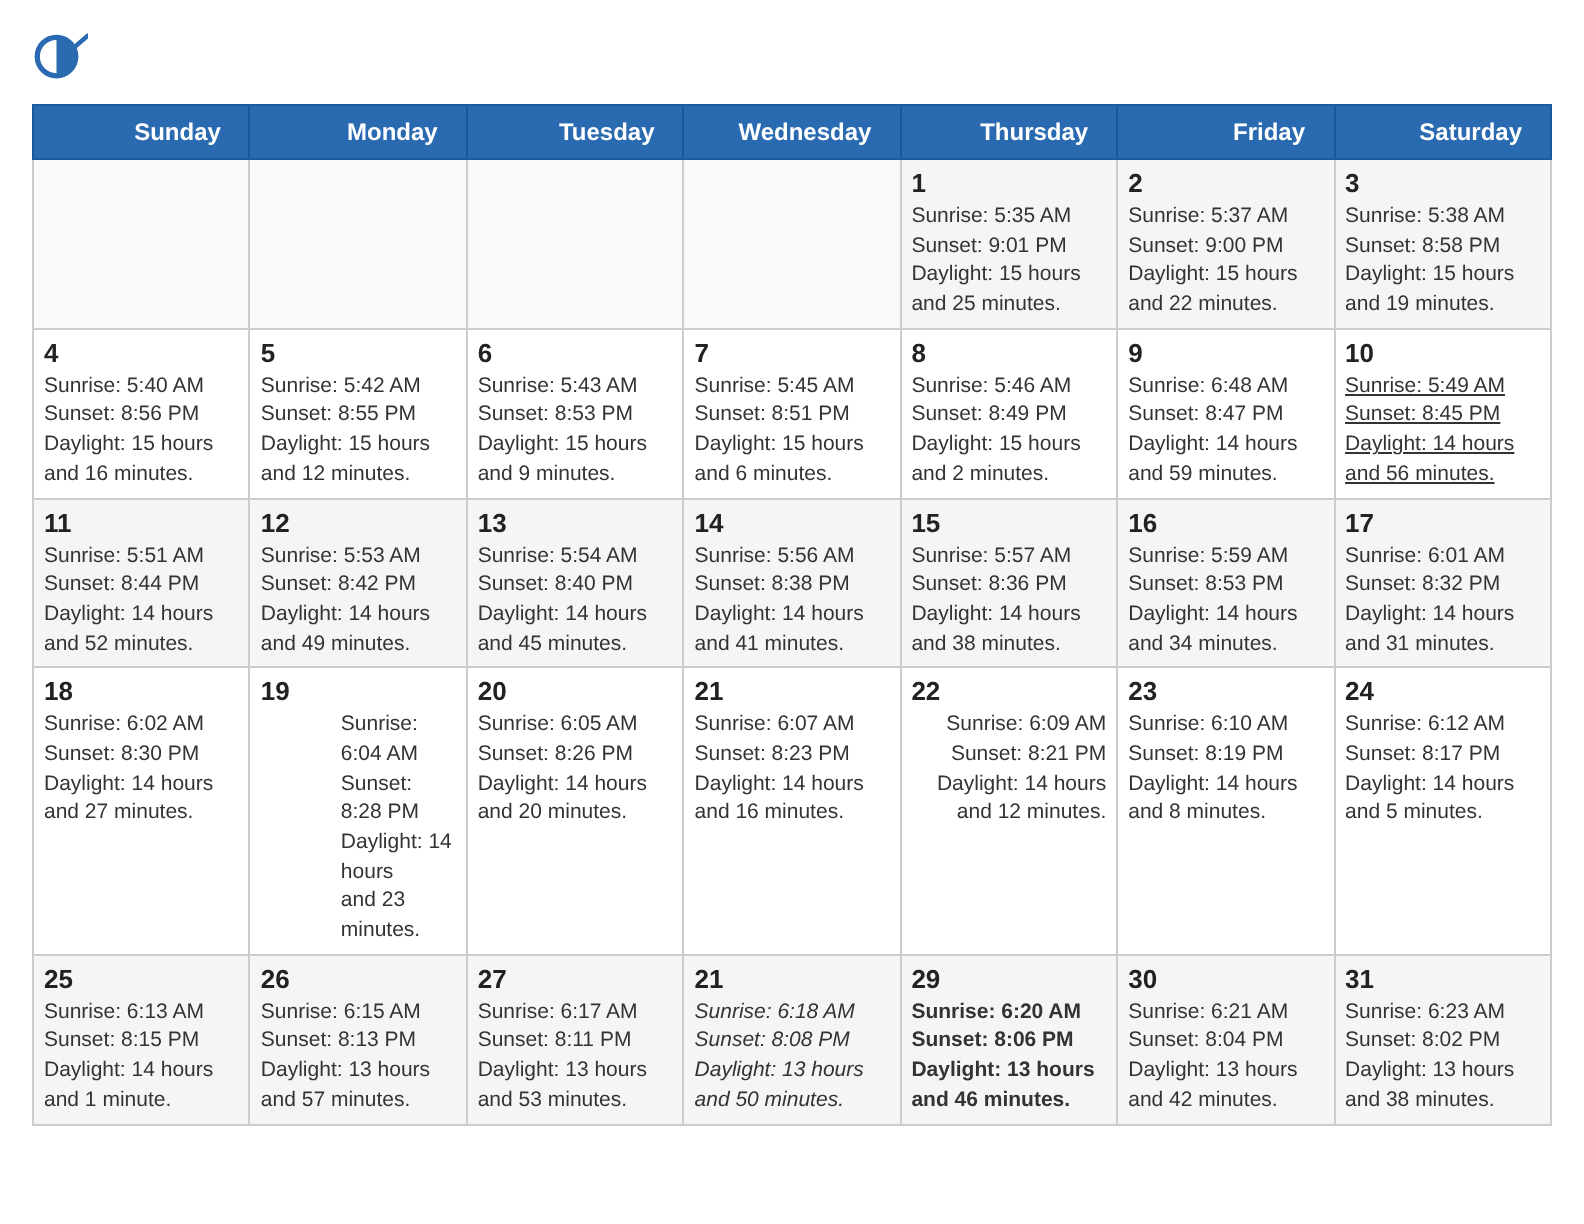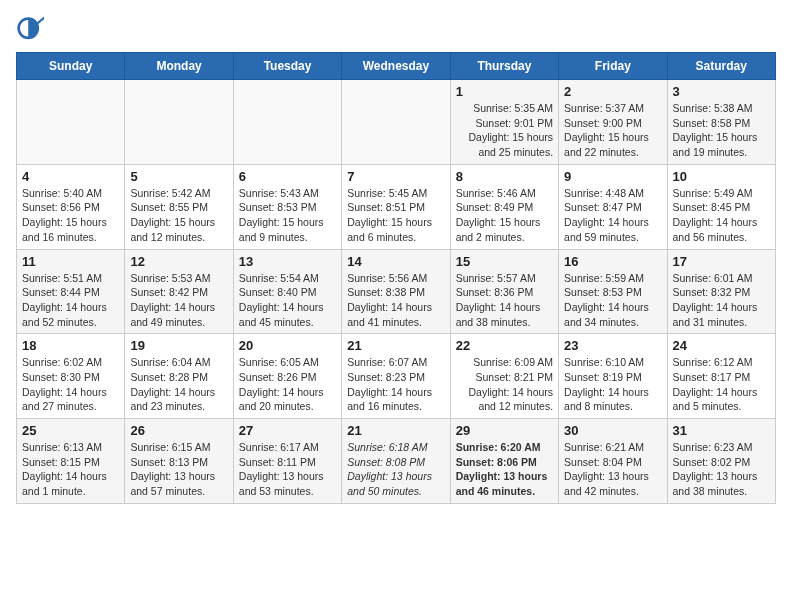--- a/index.html
+++ b/index.html
@@ -45,22 +45,22 @@
       color: #444;
     }
     .calendar {
       width: 100%;
       border-collapse: collapse;
       font-size: 11px;
     }
     .calendar th {
       background: #2a6ab0;
       color: #fff;
-      padding: 6px 4px;
-      text-align: center;
+      padding: 6px 14px;
+      text-align: right;
       font-size: 12px;
       font-weight: bold;
       border: 1px solid #1a5a9a;
     }
     .calendar td {
       vertical-align: top;
       padding: 4px 5px;
       border: 1px solid #ccc;
       width: calc(100% / 7);
       min-height: 80px;
@@ -122,21 +122,21 @@
       </tr>
   </thead>
   <tbody id="calendar-body">
   <tr>
         <td class="empty"></td>
         <td class="empty"></td>
         <td class="empty"></td>
         <td class="empty"></td>
         <td>
           <span class="day-num">1</span>
-          <div class="day-info" style="white-space: pre-line; text-align: right;">Sunrise: 5:35 AM
+          <div class="day-info" style="white-space: pre-line;">Sunrise: 5:35 AM
 Sunset: 9:01 PM
 Daylight: 15 hours
 and 25 minutes.</div>
         </td>
         <td>
           <span class="day-num">2</span>
           <div class="day-info" style="white-space: pre-line;">Sunrise: 5:37 AM
 Sunset: 9:00 PM
 Daylight: 15 hours
 and 22 minutes.</div>
@@ -180,28 +180,28 @@
         </td>
         <td>
           <span class="day-num">8</span>
           <div class="day-info" style="white-space: pre-line;">Sunrise: 5:46 AM
 Sunset: 8:49 PM
 Daylight: 15 hours
 and 2 minutes.</div>
         </td>
         <td>
           <span class="day-num">9</span>
-          <div class="day-info" style="white-space: pre-line;">Sunrise: 4:48 AM
+          <div class="day-info" style="white-space: pre-line;">Sunrise: 6:48 AM
 Sunset: 8:47 PM
 Daylight: 14 hours
 and 59 minutes.</div>
         </td>
         <td>
           <span class="day-num">10</span>
-          <div class="day-info" style="white-space: pre-line;">Sunrise: 5:49 AM
+          <div class="day-info" style="white-space: pre-line; text-decoration: underline;">Sunrise: 5:49 AM
 Sunset: 8:45 PM
 Daylight: 14 hours
 and 56 minutes.</div>
         </td>
       </tr>
       <tr>
         <td>
           <span class="day-num">11</span>
           <div class="day-info" style="white-space: pre-line;">Sunrise: 5:51 AM
 Sunset: 8:44 PM
@@ -254,21 +254,21 @@
       <tr>
         <td>
           <span class="day-num">18</span>
           <div class="day-info" style="white-space: pre-line;">Sunrise: 6:02 AM
 Sunset: 8:30 PM
 Daylight: 14 hours
 and 27 minutes.</div>
         </td>
         <td>
           <span class="day-num">19</span>
-          <div class="day-info" style="white-space: pre-line;">Sunrise: 6:04 AM
+          <div class="day-info" style="white-space: pre-line; margin-left: 40px;">Sunrise: 6:04 AM
 Sunset: 8:28 PM
 Daylight: 14 hours
 and 23 minutes.</div>
         </td>
         <td>
           <span class="day-num">20</span>
           <div class="day-info" style="white-space: pre-line;">Sunrise: 6:05 AM
 Sunset: 8:26 PM
 Daylight: 14 hours
 and 20 minutes.</div>

